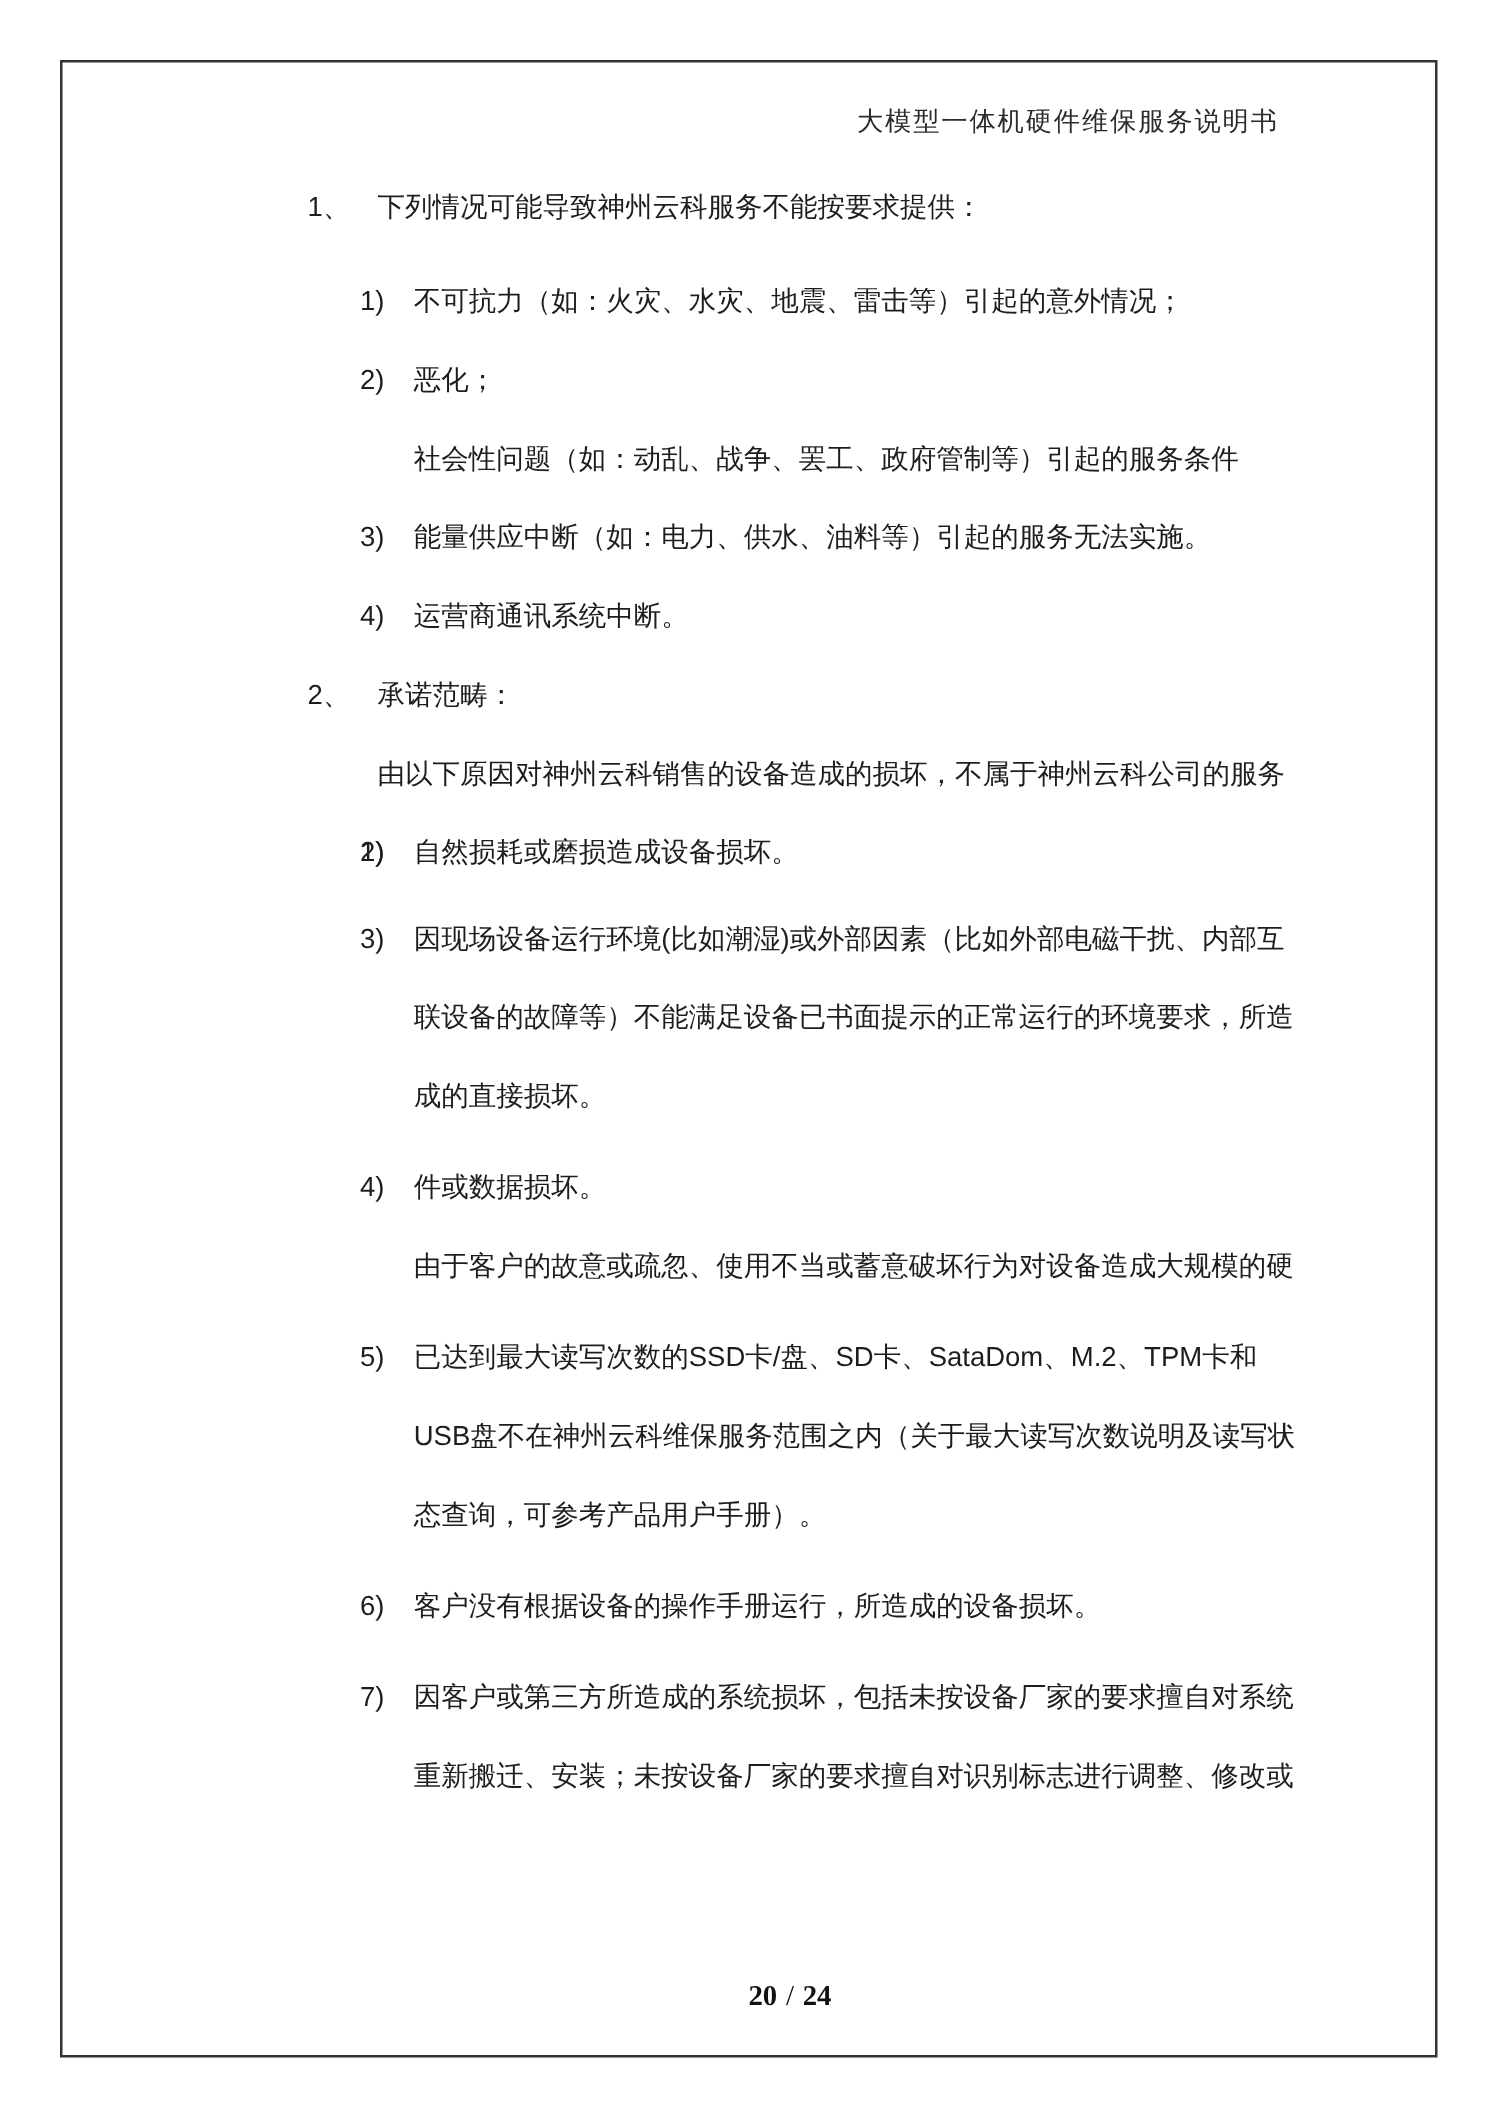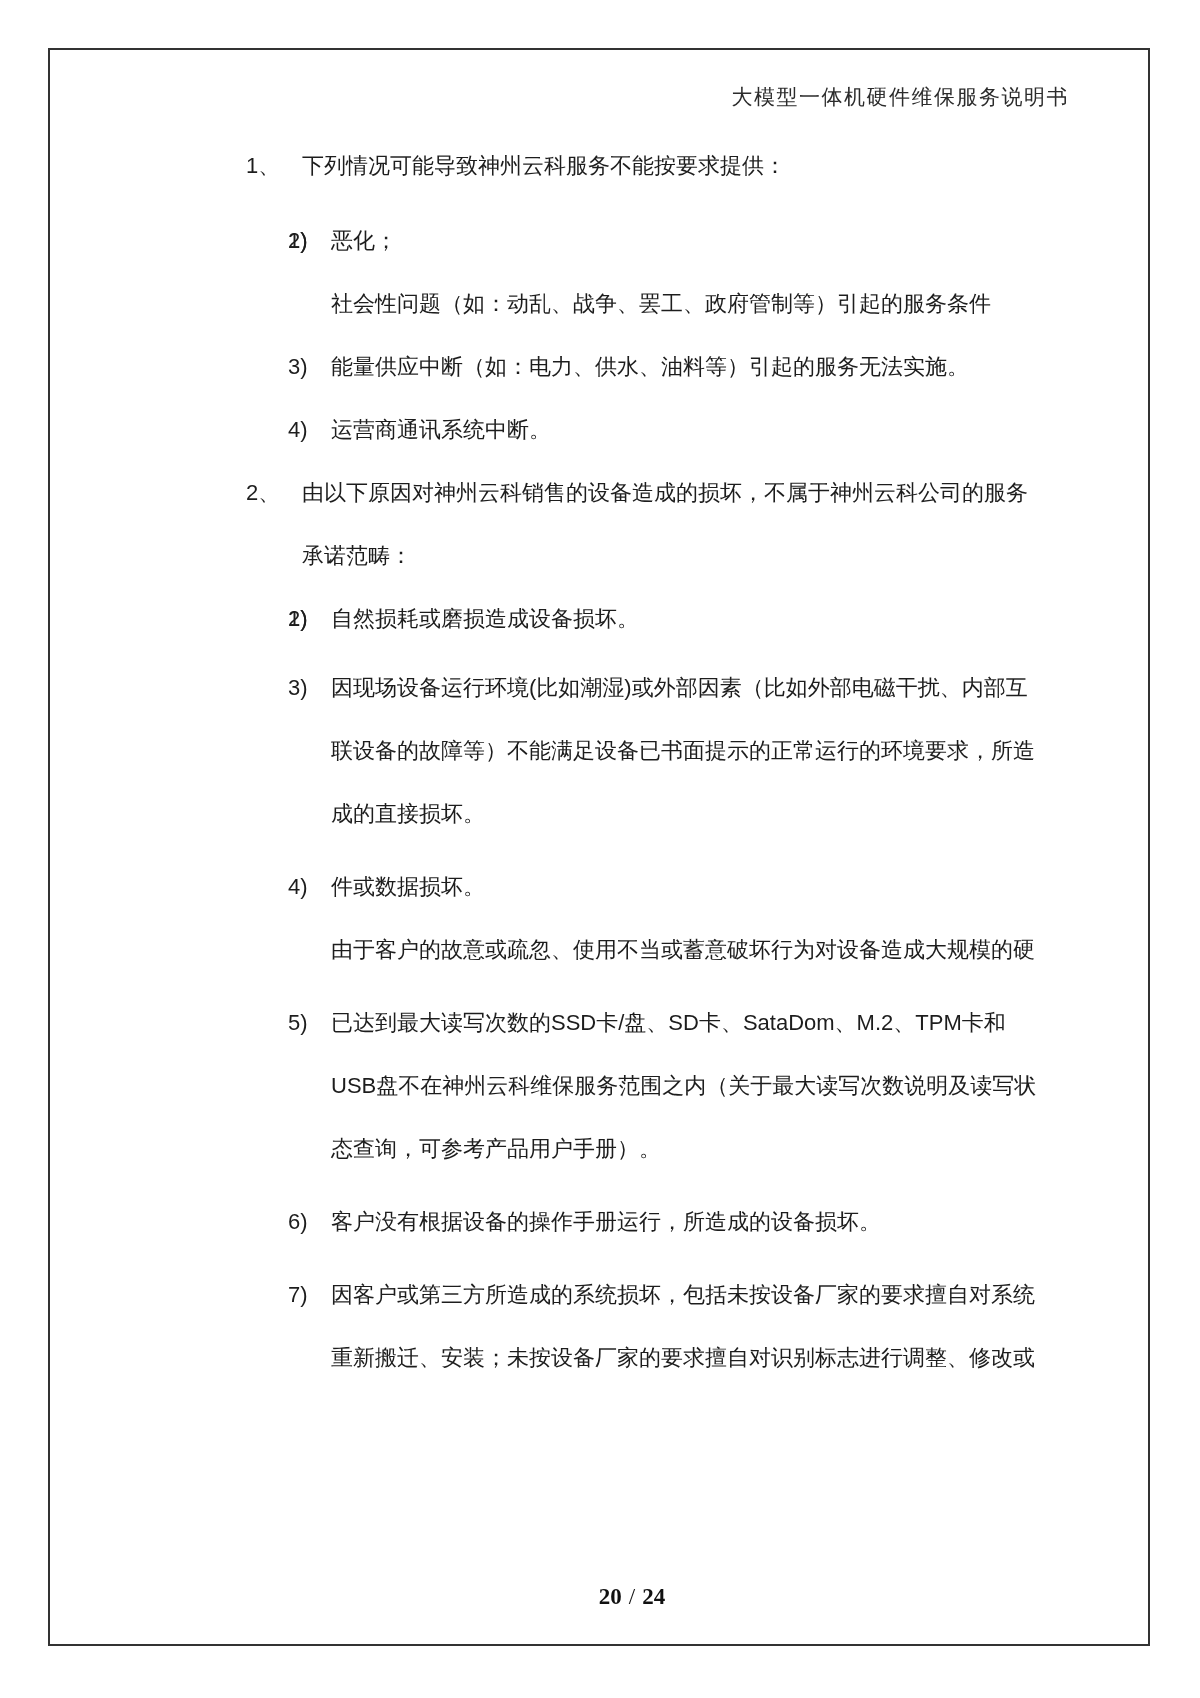--- a/index.html
+++ b/index.html
@@ -26,21 +26,20 @@
     top: 84px;
     left: 0;
     width: 1023px;
     text-align: right;
     font-family: "Liberation Serif", serif;
     font-size: 21px;
     line-height: 26px;
     color: #2b2b2b;
     letter-spacing: 1.5px;
     white-space: nowrap;
-    padding-left: 46px;
   }
   .doc-body {
     position: absolute;
     top: 134px;
     left: 0;
     width: 1200px;
     font-size: 22px;
     color: #1d1d1d;
   }
   .para { position: relative; margin: 0; }
@@ -81,42 +80,43 @@
 
   <div class="doc-body">
 
     <div class="para l1 mb12">
       <span class="num">1、</span>
       <div class="line">下列情况可能导致神州云科服务不能按要求提供：</div>
     </div>
 
     <div class="para l2">
       <span class="num">1)</span>
+      <div class="line">不可抗力（如：火灾、水灾、地震、雷击等）引起的意外情况；</div>
     </div>
 
     <div class="para l2">
       <span class="num">2)</span>
       <div class="line">恶化；</div>
       <div class="line">社会性问题（如：动乱、战争、罢工、政府管制等）引起的服务条件</div>
     </div>
 
     <div class="para l2">
       <span class="num">3)</span>
       <div class="line">能量供应中断（如：电力、供水、油料等）引起的服务无法实施。</div>
     </div>
 
     <div class="para l2">
       <span class="num">4)</span>
       <div class="line">运营商通讯系统中断。</div>
     </div>
 
     <div class="para l1">
       <span class="num">2、</span>
+      <div class="line">承诺范畴：</div>
       <div class="line">由以下原因对神州云科销售的设备造成的损坏，不属于神州云科公司的服务</div>
-      <div class="line">承诺范畴：</div>
     </div>
 
     <div class="para l2">
       <span class="num">1)</span>
     </div>
 
     <div class="para l2 mb6">
       <span class="num">2)</span>
       <div class="line">自然损耗或磨损造成设备损坏。</div>
     </div>

